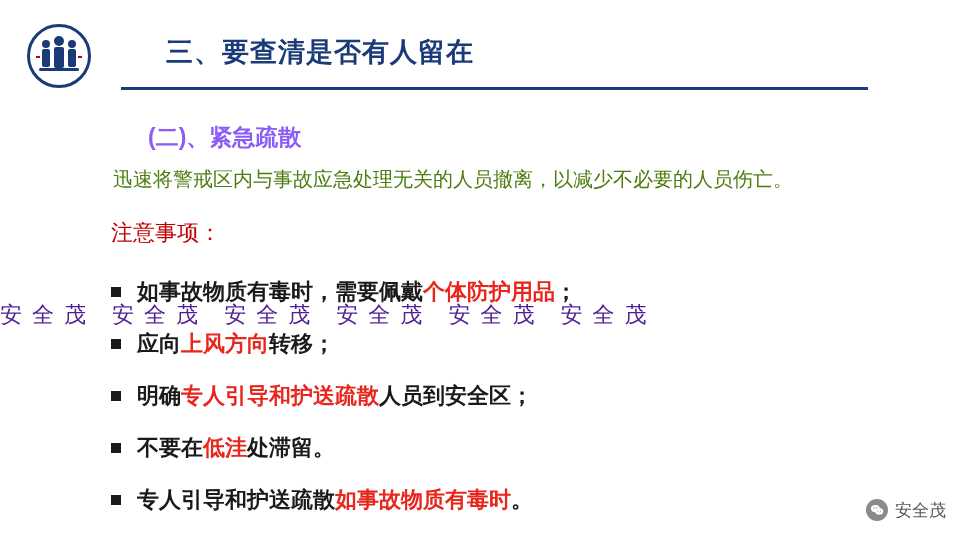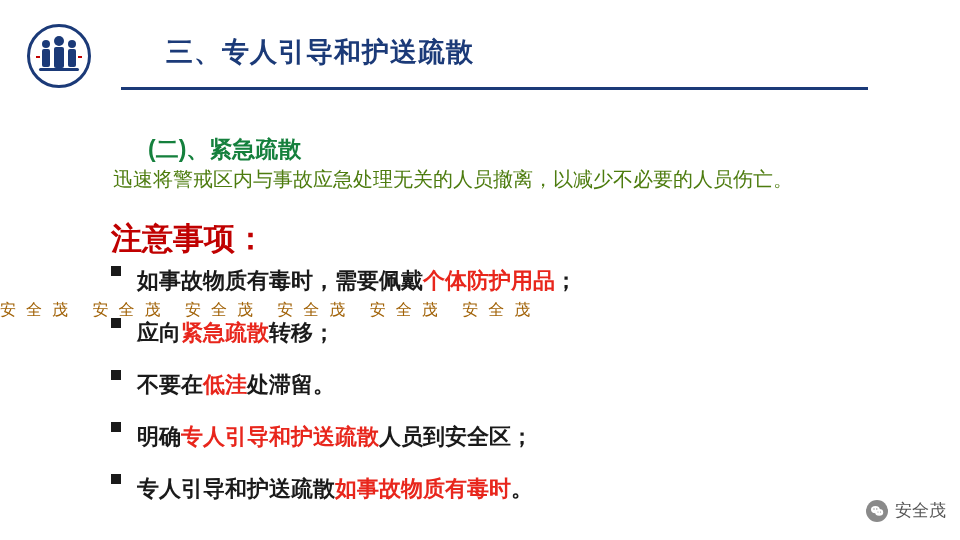--- a/index.html
+++ b/index.html
@@ -67,52 +67,52 @@
   .content {
     position: absolute;
     left: 0;
     top: 108px;
     width: 960px;
     height: 432px;
   }
   .section-title {
     position: absolute;
     left: 148px;
-    top: 26px;
+    top: 14px;
     font-size: 23px;
     font-weight: bold;
-    color: #15803d;
+    color: #8b5cf6;
     white-space: nowrap;
   }
   .lead-text {
     position: absolute;
     left: 113px;
     top: 58px;
     font-size: 20px;
     color: #4d7c0f;
     white-space: nowrap;
   }
   .notes-title {
     position: absolute;
     left: 111px;
     top: 110px;
-    font-size: 31px;
-    font-weight: bold;
+    font-size: 22px;
+    font-weight: normal;
     color: #c00000;
     white-space: nowrap;
   }
   .bullets {
     position: absolute;
     left: 111px;
     top: 158px;
     width: 800px;
   }
   .bullet-row {
     display: flex;
-    align-items: flex-start;
+    align-items: center;
     height: 52px;
   }
   .bullet-marker {
     width: 10px;
     height: 10px;
     background: #1a1a1a;
     margin-right: 16px;
     flex: 0 0 auto;
   }
   .bullet-text {
@@ -124,32 +124,32 @@
   .hl {
     color: #e8261c;
   }
 
   
   .watermark {
     position: absolute;
     left: 0;
     top: 300px;
     width: 960px;
-    font-size: 16px;
-    color: #a16207;
+    font-size: 22px;
+    color: #4c1d95;
     letter-spacing: 10px;
     white-space: nowrap;
     user-select: none;
   }
   .wechat-badge {
     position: absolute;
     right: 14px;
     bottom: 18px;
     display: flex;
-    align-items: flex-end;
+    align-items: flex-start;
     gap: 7px;
   }
   .wechat-badge .wx-icon {
     width: 22px;
     height: 22px;
     border-radius: 50%;
     background: #8a8a8a;
     display: flex;
     align-items: center;
     justify-content: center;
@@ -178,45 +178,45 @@
           <circle cx="42" cy="17" r="4"></circle>
           <rect x="38" y="22" width="8" height="18" rx="2"></rect>
           <rect x="9" y="41" width="40" height="3" rx="1.5"></rect>
         </g>
         <g stroke="#c00000" stroke-width="2" fill="none">
           <path d="M10 30 L6 30"></path>
           <path d="M48 30 L52 30"></path>
         </g>
       </svg>
     </div>
-    <div class="header-title">三、专人引导和护送疏散</div>
+    <div class="header-title">三、要查清是否有人留在</div>
     <div class="header-rule"></div>
   </div>
 
   <div class="content">
     <div class="section-title">(二)、紧急疏散</div>
     <div class="lead-text">迅速将警戒区内与事故应急处理无关的人员撤离，以减少不必要的人员伤亡。</div>
     <div class="notes-title">注意事项：</div>
 
     <div class="bullets">
       <div class="bullet-row">
         <span class="bullet-marker"></span>
         <span class="bullet-text"><span>如事故物质有毒时，需要佩戴</span><span class="hl">个体防护用品</span><span>；</span></span>
       </div>
       <div class="bullet-row">
         <span class="bullet-marker"></span>
-        <span class="bullet-text"><span>应向</span><span class="hl">紧急疏散</span><span>转移；</span></span>
+        <span class="bullet-text"><span>应向</span><span class="hl">上风方向</span><span>转移；</span></span>
+      </div>
+      <div class="bullet-row">
+        <span class="bullet-marker"></span>
+        <span class="bullet-text"><span>明确</span><span class="hl">专人引导和护送疏散</span><span>人员到安全区；</span></span>
       </div>
       <div class="bullet-row">
         <span class="bullet-marker"></span>
         <span class="bullet-text"><span>不要在</span><span class="hl">低洼</span><span>处滞留。</span></span>
-      </div>
-      <div class="bullet-row">
-        <span class="bullet-marker"></span>
-        <span class="bullet-text"><span>明确</span><span class="hl">专人引导和护送疏散</span><span>人员到安全区；</span></span>
       </div>
       <div class="bullet-row">
         <span class="bullet-marker"></span>
         <span class="bullet-text"><span>专人引导和护送疏散</span><span class="hl">如事故物质有毒时</span><span>。</span></span>
       </div>
     </div>
   </div>
 
   <div class="wechat-badge">
     <span class="wx-icon">

